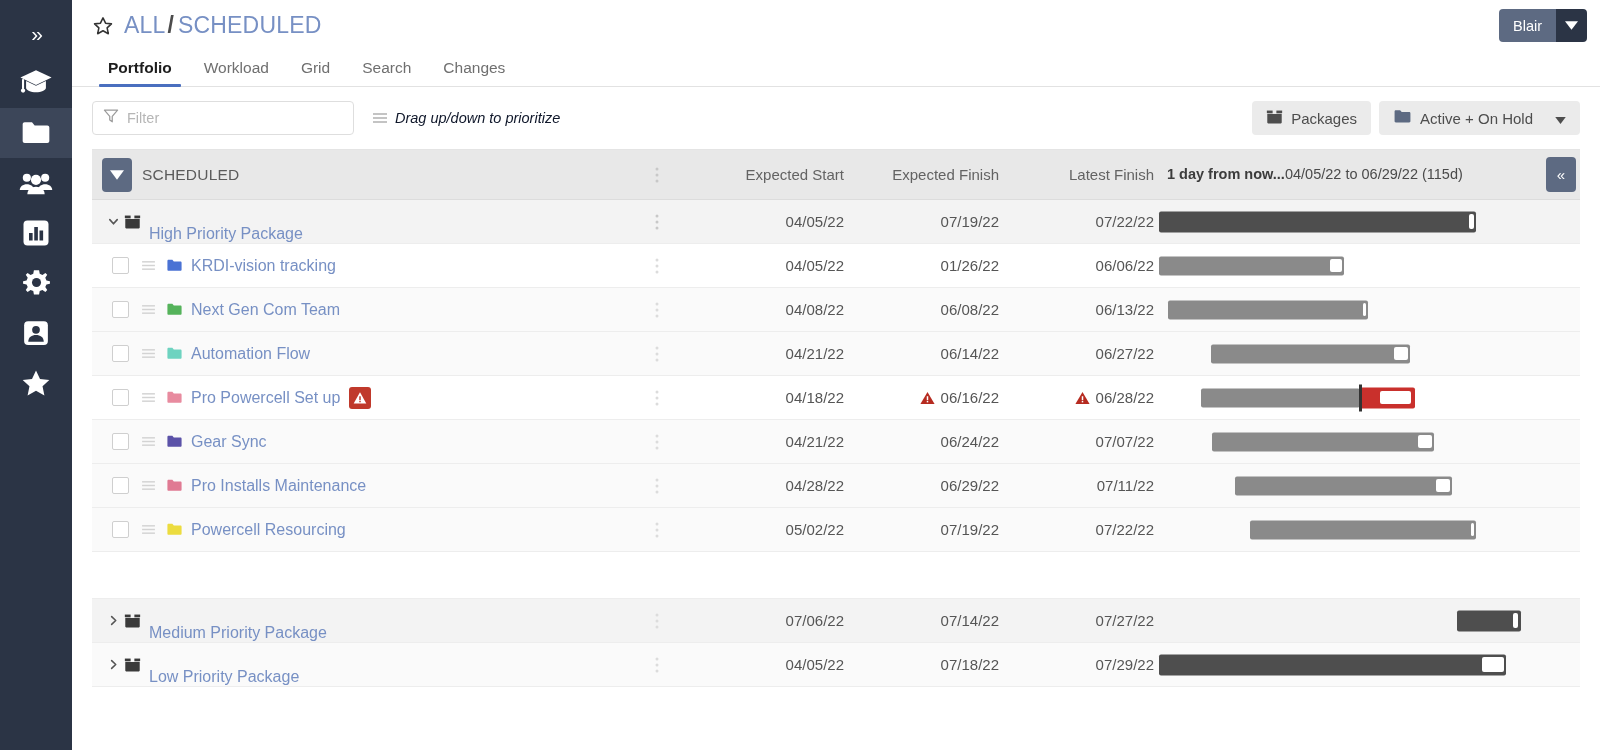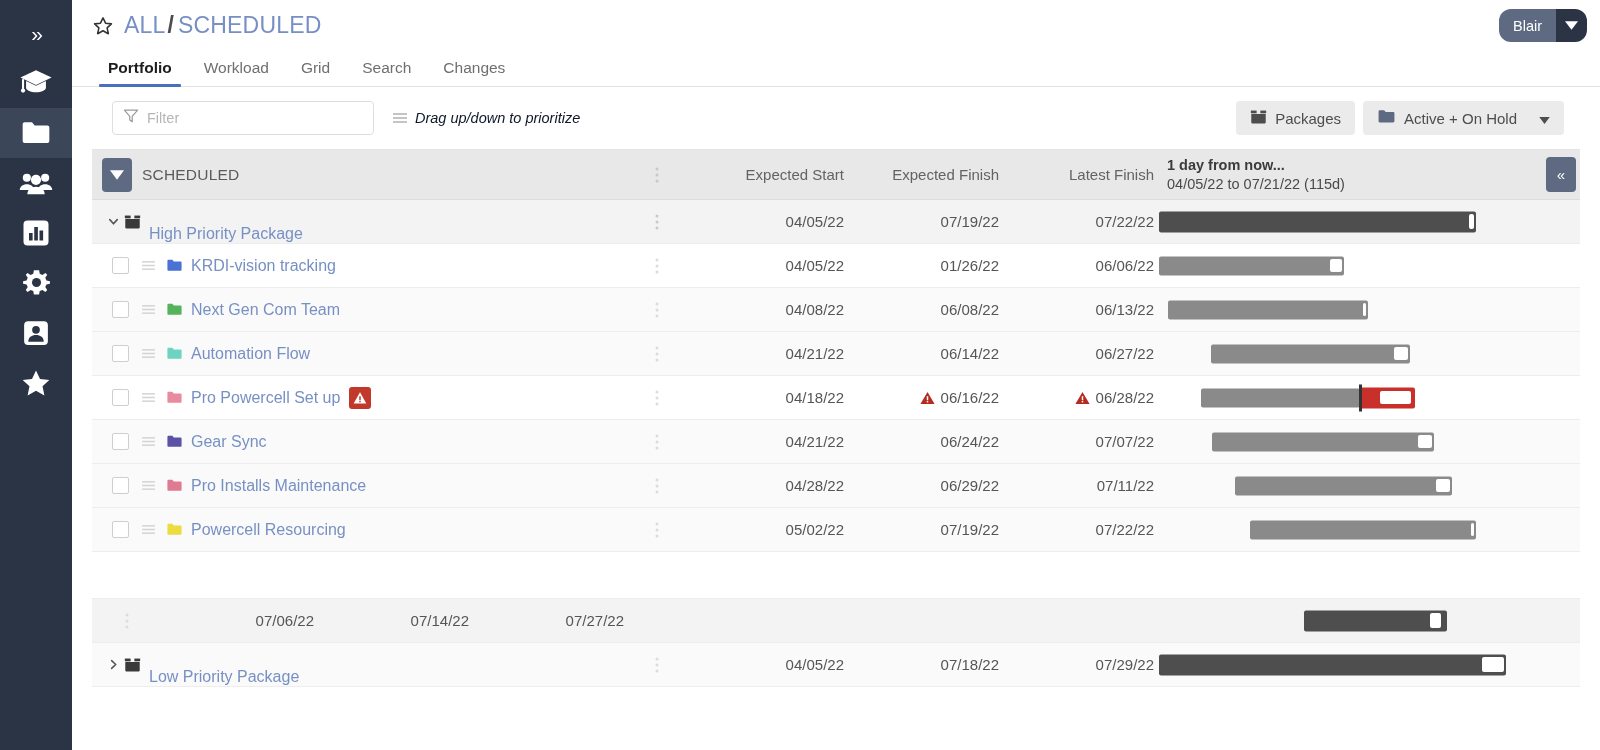--- a/index.html
+++ b/index.html
@@ -39,21 +39,21 @@
     padding: 0 7px 0 20px;
     position: relative;
   }
   .star-icon { margin-right: 10px; display: flex; align-items: center; cursor: pointer; }
   .crumb { font-size: 23px; color: #7790c4; font-weight: 400; letter-spacing: .2px; cursor: pointer; }
   .crumb-sep { font-size: 23px; color: #4c4c4c; margin: 0 4px 0 2px; font-weight: 600;}
   .crumb.cur { color: #7790c4; }
 
   .user-chip {
     position: absolute; right: 13px; top: 9px;
-    display: flex; height: 33px; border-radius: 12px; overflow: hidden;
+    display: flex; height: 33px; border-radius: 4px; overflow: hidden;
     cursor: pointer;
   }
   .user-name {
     background: #5d6a82; color: #fff; font-size: 14.5px;
     display: flex; align-items: center; padding: 0 14px;
   }
   .user-caret {
     background: #2b3445; color: #fff; width: 31px;
     display: flex; align-items: center; justify-content: center;
   }
@@ -75,35 +75,35 @@
   }
 
   
   .toolbar {
     height: 62px; min-height: 62px;
     display: flex; align-items: center; padding: 0 20px;
     position: relative; background: #fff;
   }
   .filter-box {
     width: 262px; height: 34px; border: 1px solid #dedede; border-radius: 4px;
-    display: flex; align-items: center; padding: 0 10px; background: #fff; margin-left: 20px;
+    display: flex; align-items: center; padding: 0 10px; background: #fff;
   }
   .filter-box input {
     border: none; outline: none; font-size: 14.5px; color: #555;
     font-family: "Liberation Sans", sans-serif; width: 100%; margin-left: 8px;
     background: transparent;
   }
   .filter-box input::placeholder { color: #b6b6b6; }
   .drag-hint {
     display: flex; align-items: center; margin-left: 18px;
     font-size: 14.5px; font-style: italic; color: #0f172a;
   }
   .drag-hint .hb { margin-right: 7px; display: flex; }
 
-  .tb-right { position: absolute; right: 36px; display: flex; gap: 8px; align-items: center; padding-left: 15px; }
+  .tb-right { position: absolute; right: 20px; display: flex; gap: 8px; align-items: center; padding-left: 15px; }
   .btn {
     height: 34px; background: #ebebeb; border-radius: 4px;
     display: flex; align-items: center; gap: 8px; padding: 0 14px;
     font-size: 15px; color: #4d4d4d; cursor: pointer; border: none;
     font-family: "Liberation Sans", sans-serif;
   }
   .btn .caret { margin-left: 14px; }
 
   
   .grid { flex: 1; display: flex; flex-direction: column; padding: 0 20px 0 20px; overflow: hidden; }
@@ -129,21 +129,21 @@
 
   .head .c-date { color: #636363; font-size: 15px; }
 
   .collapse-all {
     width: 30px; height: 34px; background: #5d6a82; border-radius: 4px;
     display: flex; align-items: center; justify-content: center; cursor: pointer;
     margin-right: 2px;
   }
   .head-title { font-size: 15.5px; color: #5b5b5b; letter-spacing: .2px; margin-left: 8px; }
 
-  .range-block { display: flex; flex-direction: column; justify-content: space-between; padding-left: 10px; line-height: 1.25; }
+  .range-block { display: flex; flex-direction: row; justify-content: space-between; padding-left: 10px; line-height: 1.25; }
   .range-title { font-size: 14.5px; font-weight: bold; color: #3c3c3c; }
   .range-sub { font-size: 14.5px; color: #4a4a4a; }
   .head-gantt { display: flex; align-items: center; height: 100%; position: relative; }
   .collapse-right {
     position: absolute; right: 4px; top: 7px; width: 30px; height: 35px;
     background: #5d6a82; border-radius: 4px; color: #fff;
     display: flex; align-items: center; justify-content: center; cursor: pointer;
     font-size: 15px;
   }
 
@@ -363,21 +363,21 @@
                 <circle cx="2" cy="8" r="1.5"></circle>
                 <circle cx="2" cy="14" r="1.5"></circle>
             </svg>
           </div>
           <div class="c-date">Expected Start</div>
           <div class="c-date">Expected Finish</div>
           <div class="c-date">Latest Finish</div>
           <div class="c-gantt head-gantt">
             <div class="range-block">
               <span class="range-title">1 day from now...</span>
-              <span class="range-sub">04/05/22 to 07/21/22 (115d)</span>
+              <span class="range-sub">04/05/22 to 06/29/22 (115d)</span>
             </div>
             <div class="collapse-right">«</div>
           </div>
         </div>
 
         <div class="row pkg">
           <div class="c-name">
             <span class="chev">
               <svg width="13" height="13" viewBox="0 0 14 14" fill="none" stroke="#555" stroke-width="1.7" stroke-linecap="round" stroke-linejoin="round">
                   <path d="M3 5 L7 9.5 L11 5"></path>
@@ -676,20 +676,35 @@
 
         <div class="row addrow">
           <div class="c-menu"></div>
           <div class="c-date"></div>
           <div class="c-date"></div>
           <div class="c-date"></div>
           <div class="c-gantt"></div>
         </div>
 
         <div class="row pkg">
+          <div class="c-name">
+            <span class="chev">
+              <svg width="13" height="13" viewBox="0 0 14 14" fill="none" stroke="#555" stroke-width="1.7" stroke-linecap="round" stroke-linejoin="round">
+                  <path d="M5 2.8 L9.4 7 L5 11.2"></path>
+                </svg>
+            </span>
+            <span class="pkg-icon">
+              <svg width="17" height="17" viewBox="0 0 20 20" fill="#3a3a3a">
+                <path d="M1.5 6.8 L18.5 6.8 L18.5 17.2 C18.5 17.8 18.1 18.2 17.5 18.2 L2.5 18.2 C1.9 18.2 1.5 17.8 1.5 17.2 Z"></path>
+                <path d="M1 3 L19 3 L19 6 L1 6 Z"></path>
+                <rect x="7.8" y="1.4" width="4.4" height="5.6" fill="#f3f3f3"></rect>
+              </svg>
+            </span>
+            <span class="pkg-name">Medium Priority Package</span>
+          </div>
           <div class="c-menu">
             <svg width="4" height="16" viewBox="0 0 4 16" fill="#dcdcdc">
                 <circle cx="2" cy="2" r="1.5"></circle>
                 <circle cx="2" cy="8" r="1.5"></circle>
                 <circle cx="2" cy="14" r="1.5"></circle>
               </svg>
           </div>
           <div class="c-date">07/06/22</div>
           <div class="c-date">07/14/22</div>
           <div class="c-date">07/27/22</div>

